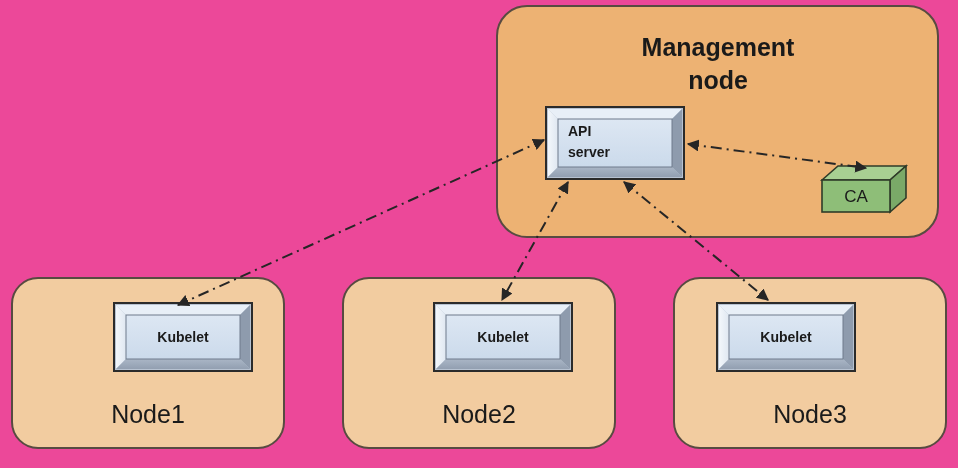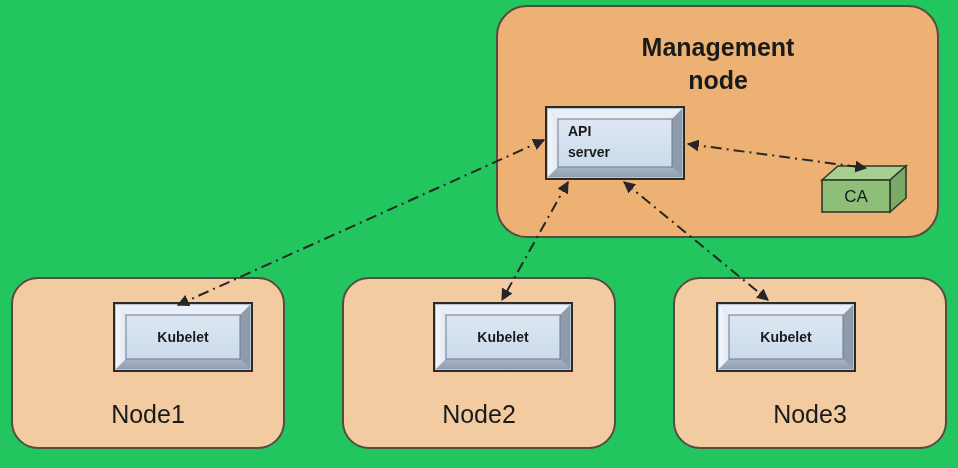--- a/index.html
+++ b/index.html
@@ -4,21 +4,21 @@
 <style>
   html, body {
     margin: 0;
     padding: 0;
     background: #ffffff;
   }
   #diagram-root {
     position: relative;
     width: 958px;
     height: 468px;
-    background: #22c55e;
+    background: #ec4899;
     font-family: "Liberation Sans", sans-serif;
     overflow: hidden;
   }
   svg#scene {
     position: absolute;
     top: 0;
     left: 0;
     width: 958px;
     height: 468px;
     display: block;

